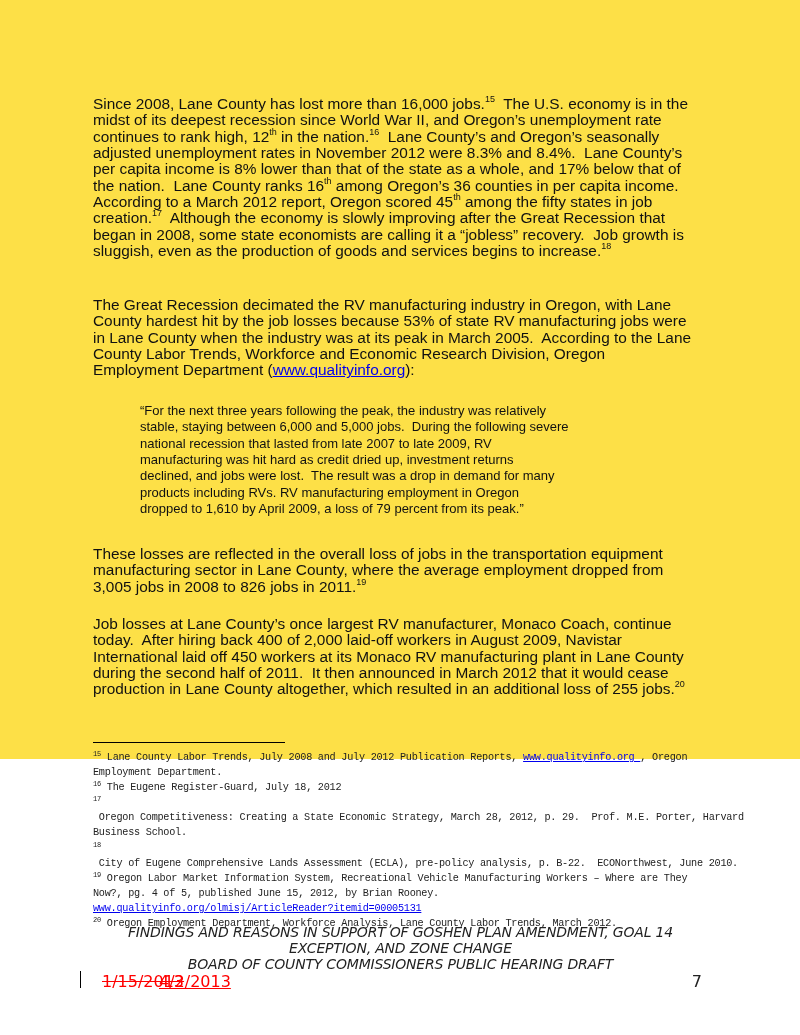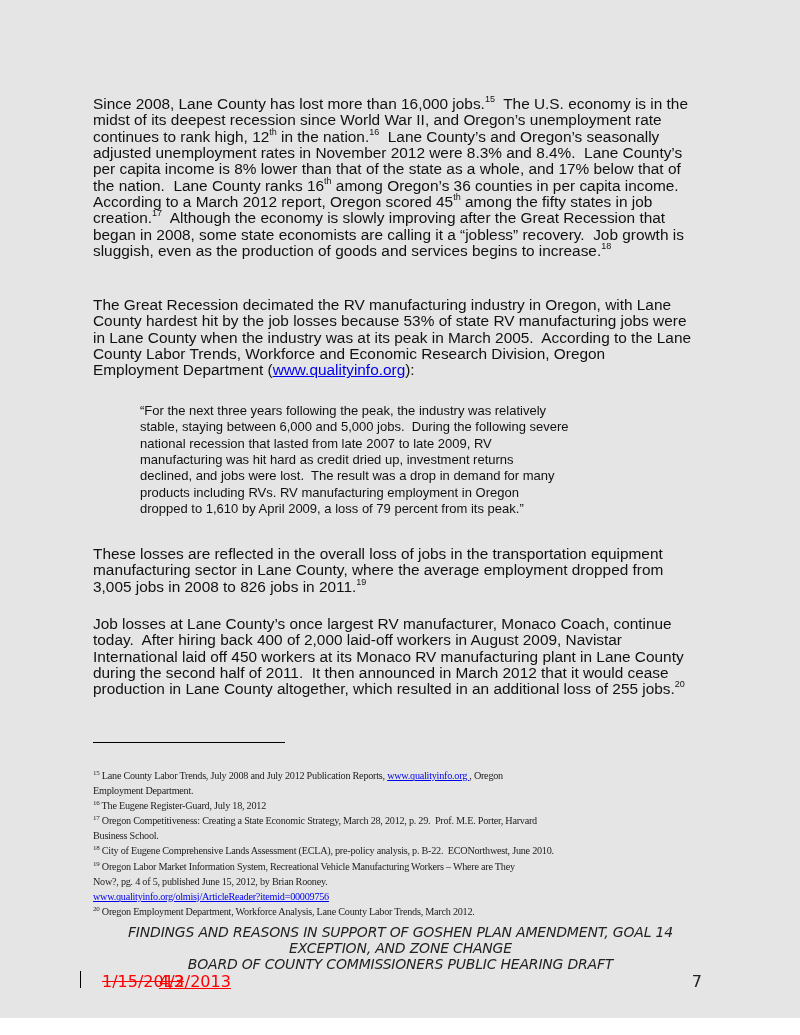--- a/index.html
+++ b/index.html
@@ -1,37 +1,36 @@
 <!DOCTYPE html>
 <html><head>
   <meta charset="utf-8">
   <style>
     html, body { margin: 0; padding: 0; background: #ffffff; }
     body { width: 800px; height: 1035px; position: relative; overflow: hidden; }
-    .page { position: absolute; left: 0; top: 0; width: 800px; height: 1018px; background: #e5e5e5; }
+    .page { position: absolute; left: 0; top: 0; width: 800px; height: 759px; background: #fde047; }
     .body-text {
       position: absolute; left: 93px; width: 615px;
       font-family: "Liberation Sans", sans-serif;
       font-size: 15.4px; line-height: 16.35px; color: #111;
       margin: 0;
     }
     .body-text sup { font-size: 9px; line-height: 0; position: relative; top: -1px; vertical-align: super; }
     .quote {
       position: absolute; left: 140px; width: 540px;
       font-family: "Liberation Sans", sans-serif;
       font-size: 13px; line-height: 16.35px; color: #111; margin: 0;
     }
     a.link { color: #0000ee; text-decoration: underline; }
     .fn-rule { position: absolute; left: 93px; top: 742px; width: 192px; height: 0; border-top: 1px solid #000; }
     .footnotes {
       position: absolute; left: 93px; top: 750px; width: 620px;
-      font-family: Liberation Serif, serif;
+      font-family: Liberation Mono, monospace;
       font-size: 10.2px; line-height: 15.1px; color: #222;
       letter-spacing: -0.25px;
-      margin-top: 18px;
     }
     .footnotes p { margin: 0; }
     .footnotes sup { font-size: 7px; vertical-align: super; line-height: 0; }
     .footer {
       position: absolute; left: 93px; width: 615px; text-align: center;
       font-family: "DejaVu Sans", sans-serif; font-style: italic;
       font-size: 14px; line-height: 16px; color: #222; letter-spacing: -0.2px;
     }
     .date-row { position: absolute; left: 78px; top: 971px; width: 640px; height: 18px;
       font-family: "DejaVu Sans", sans-serif; font-size: 16px; }
@@ -90,21 +89,21 @@
     <div><span>production in Lane County altogether, which resulted in an additional loss of 255 jobs.</span><sup>20</sup></div>
   </div>
 
   <div class="fn-rule"></div>
 
   <div class="footnotes">
     <p><sup>15</sup><span style="white-space:pre"> Lane County Labor Trends, July 2008 and July 2012 Publication Reports, </span><a class="link" style="white-space:pre">www.qualityinfo.org </a><span>, Oregon</span><br><span>Employment Department.</span></p>
     <p><sup>16</sup><span> The Eugene Register-Guard, July 18, 2012</span></p>
     <p><sup>17</sup><span style="white-space:pre"> Oregon Competitiveness: Creating a State Economic Strategy, March 28, 2012, p. 29.  Prof. M.E. Porter, Harvard</span><br><span>Business School.</span></p>
     <p><sup>18</sup><span style="white-space:pre"> City of Eugene Comprehensive Lands Assessment (ECLA), pre-policy analysis, p. B-22.  ECONorthwest, June 2010.</span></p>
-    <p><sup>19</sup><span> Oregon Labor Market Information System, Recreational Vehicle Manufacturing Workers – Where are They</span><br><span>Now?, pg. 4 of 5, published June 15, 2012, by Brian Rooney.</span><br><a class="link">www.qualityinfo.org/olmisj/ArticleReader?itemid=00009756</a></p>
+    <p><sup>19</sup><span> Oregon Labor Market Information System, Recreational Vehicle Manufacturing Workers – Where are They</span><br><span>Now?, pg. 4 of 5, published June 15, 2012, by Brian Rooney.</span><br><a class="link">www.qualityinfo.org/olmisj/ArticleReader?itemid=00005131</a></p>
     <p><sup>20</sup><span> Oregon Employment Department, Workforce Analysis, Lane County Labor Trends, March 2012.</span></p>
   </div>
 
   <div class="footer" style="top:924px;">
     <div>FINDINGS AND REASONS IN SUPPORT OF GOSHEN PLAN AMENDMENT, GOAL 14 EXCEPTION, AND ZONE CHANGE</div>
     <div>BOARD OF COUNTY COMMISSIONERS PUBLIC HEARING DRAFT</div>
   </div>
 
   <div class="date-row">
     <div class="change-bar"></div>

